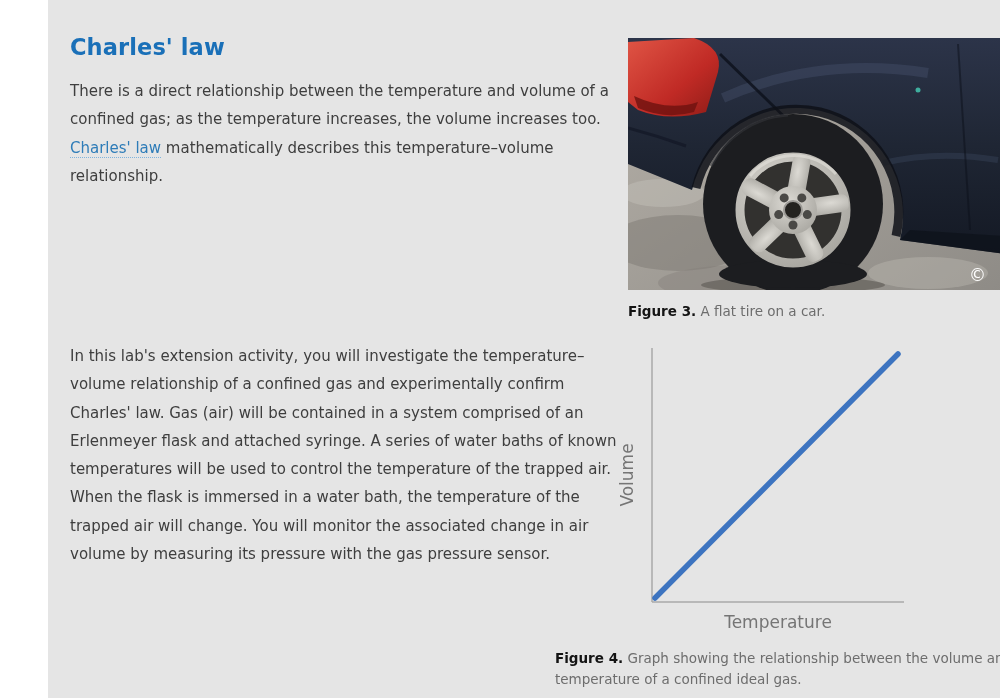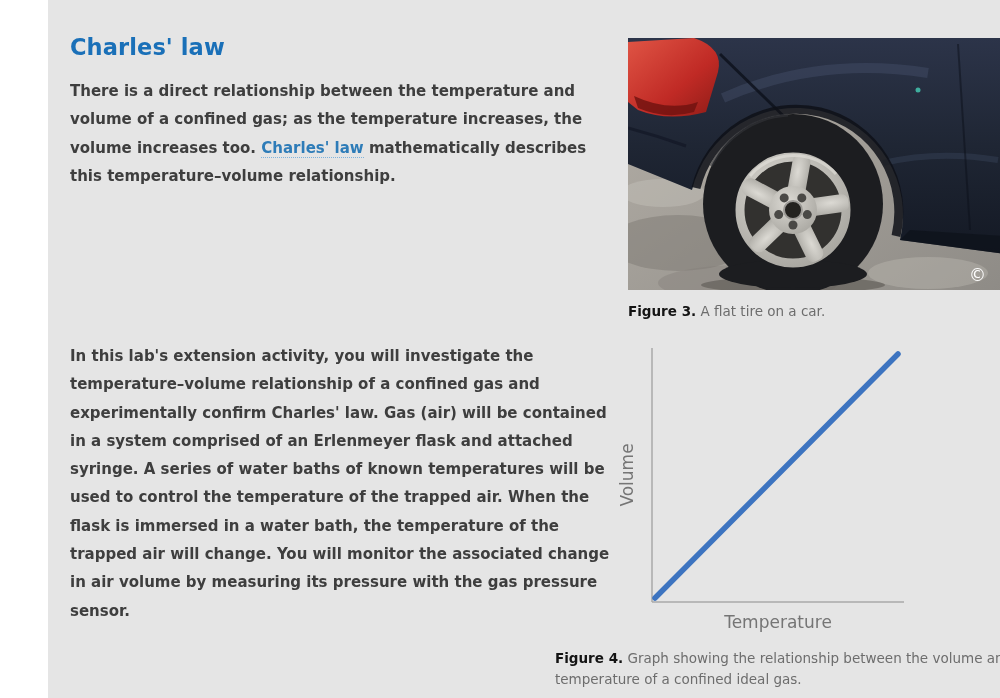--- a/index.html
+++ b/index.html
@@ -7,21 +7,21 @@
     position:relative;width:956px;height:698px;background:#e5e5e5;overflow:hidden;
     font-family:"DejaVu Sans","Liberation Sans",sans-serif;
     margin-left:48px;
   }
   .abs{position:absolute;}
   h1.title{
     margin:0;font-size:22.5px;font-weight:bold;color:#1a70b8;
     letter-spacing:0.1px;
   }
   .para{
-    margin:0;width:548px;font-size:15px;line-height:28.3px;color:#3e3e3e;font-weight:bold;
+    margin:0;width:548px;font-size:15px;line-height:28.3px;color:#3e3e3e;
   }
   a.termlink{
     color:#2e7cb8;text-decoration:none;border-bottom:1.5px dotted #7fb3dc;cursor:pointer;
   }
   .photo-wrap{left:580px;top:38px;width:377px;height:252px;}
   .figcaption{
     font-size:13.5px;color:#6d6d6d;text-align:left;line-height:21px;
   }
   .figcaption b{color:#141414;font-weight:bold;}
   .cap3{left:580px;top:301px;width:377px;}

